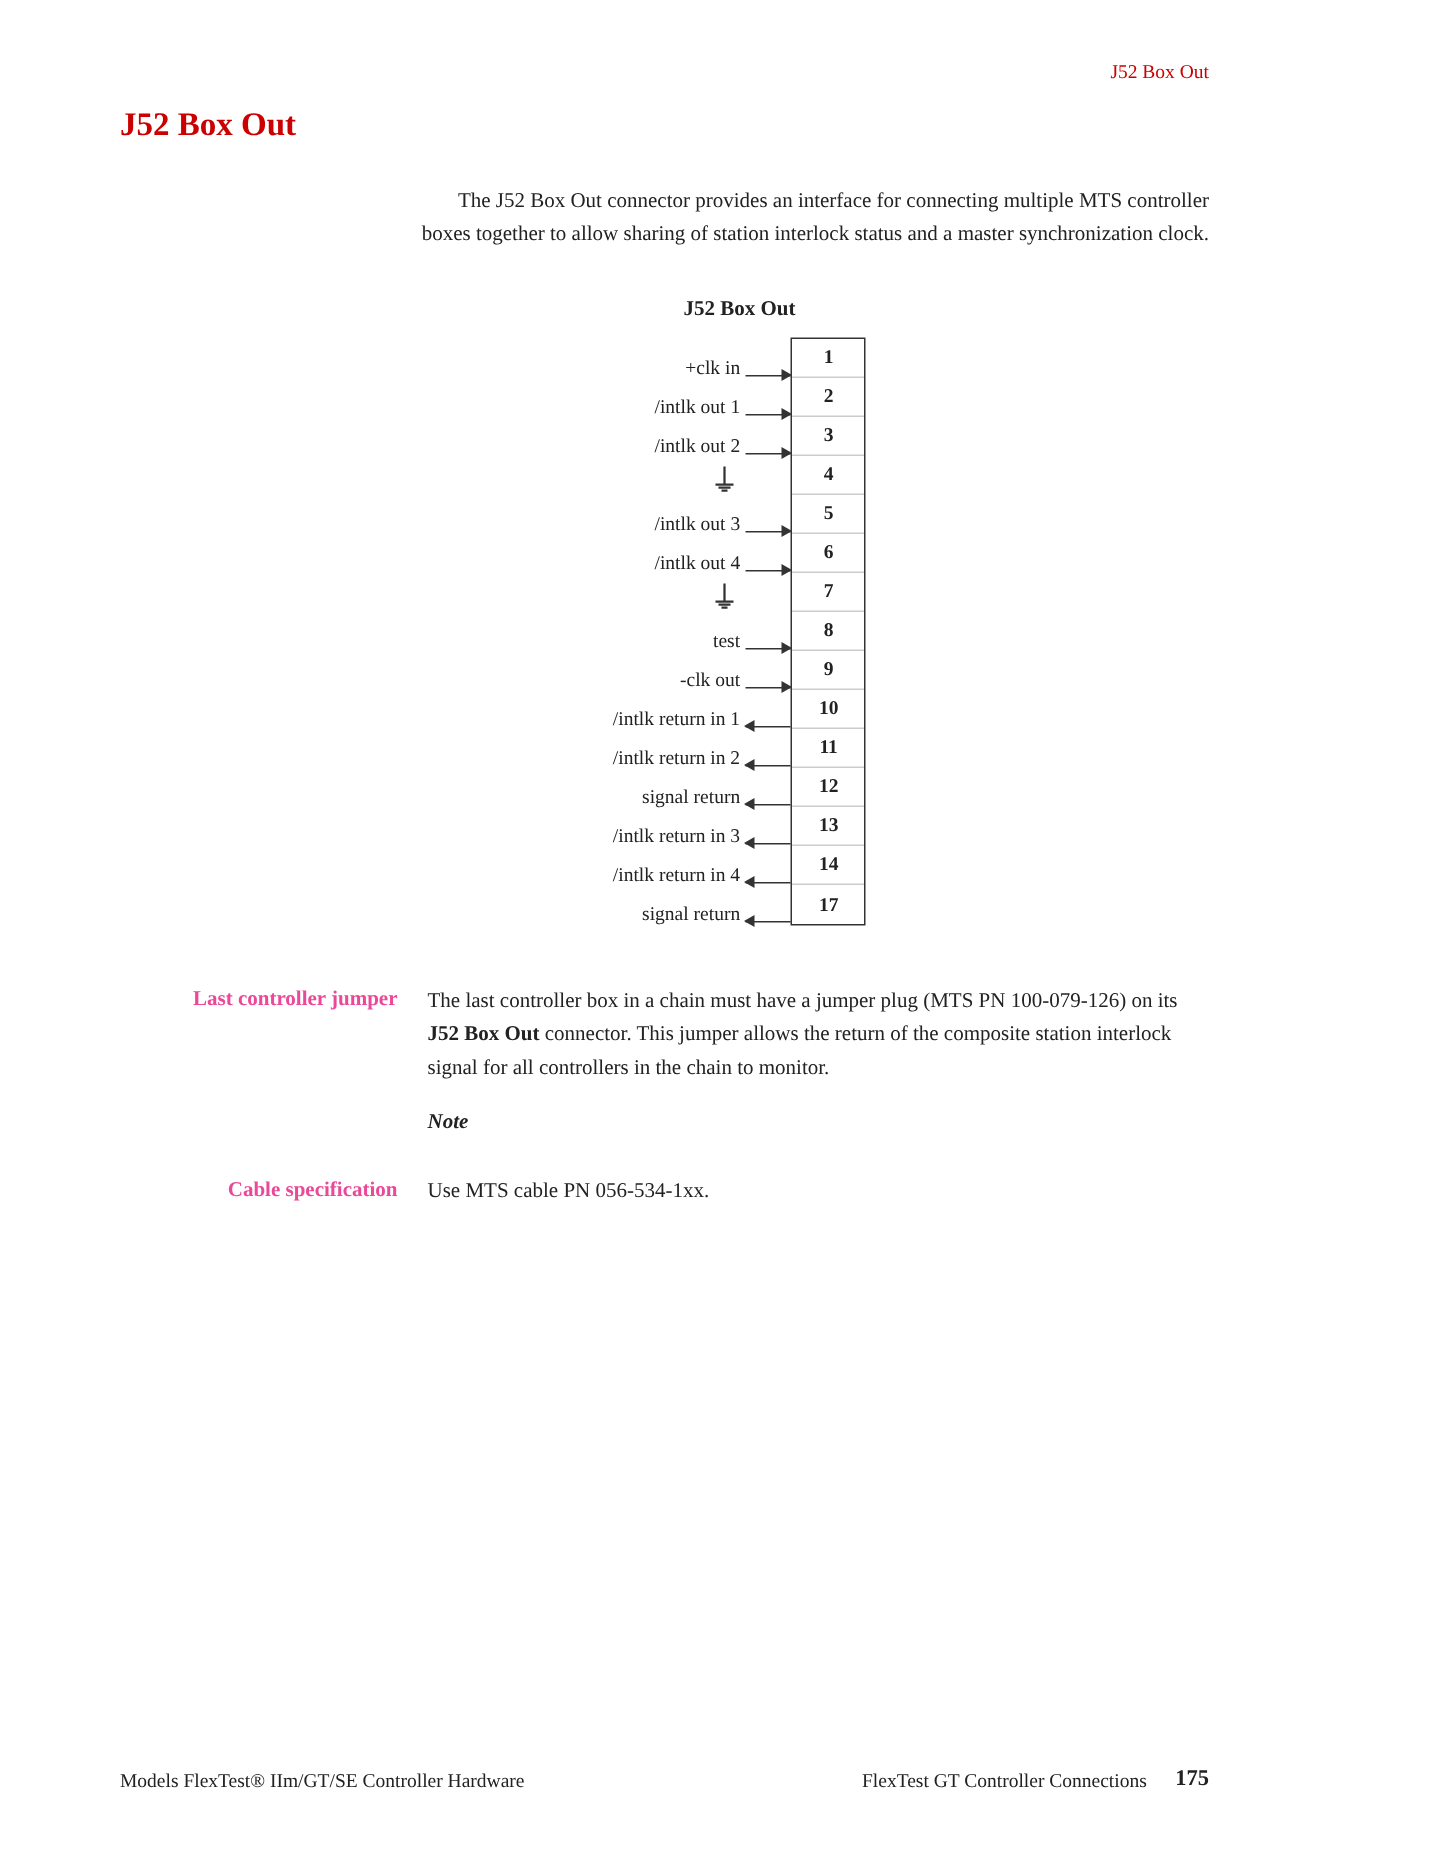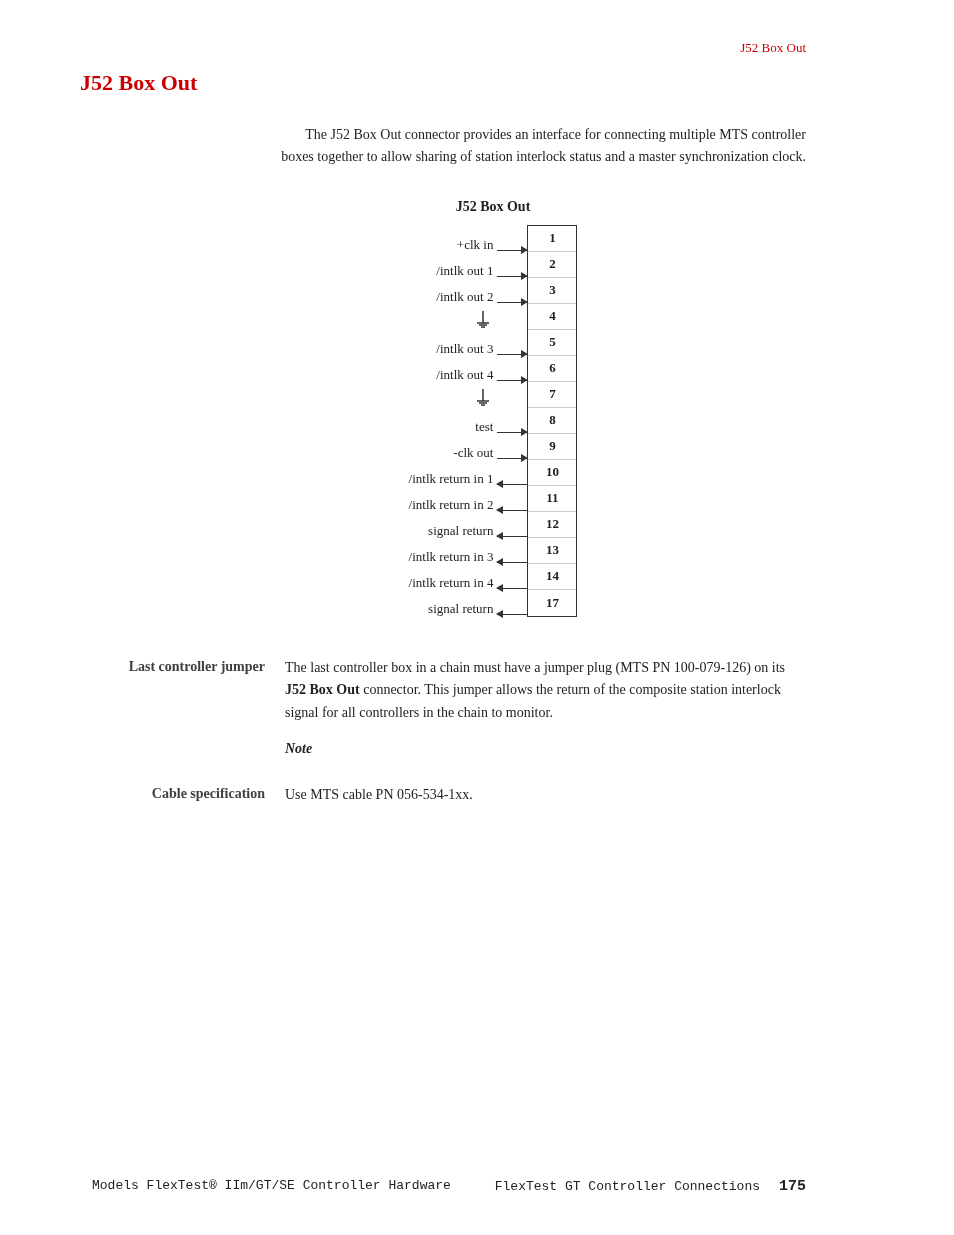--- a/index.html
+++ b/index.html
@@ -152,21 +152,21 @@
     }
 
     
     .side-section {
       display: flex;
       margin-bottom: 24px;
       align-items: flex-start;
     }
 
     .side-label {
-      color: #404040;
+      color: #ec4899;
       font-weight: bold;
       font-size: 14px;
       min-width: 185px;
       text-align: right;
       margin-right: 20px;
       padding-top: 2px;
       flex-shrink: 0;
     }
 
     .side-content {
@@ -195,28 +195,27 @@
       line-height: 1.5;
     }
 
     .bold-text {
       font-weight: bold;
     }
 
     .footer {
       position: absolute;
       bottom: 40px;
-      left: 92px;
+      left: 80px;
       right: 80px;
       display: flex;
       justify-content: space-between;
-      align-items: flex-start;
+      align-items: center;
       font-size: 13px;
       border-top: none;
-      font-family: Liberation Mono, monospace;
     }
 
     .footer-right {
       display: flex;
       align-items: center;
       gap: 19px;
     }
 
     .footer-page {
       font-weight: bold;

